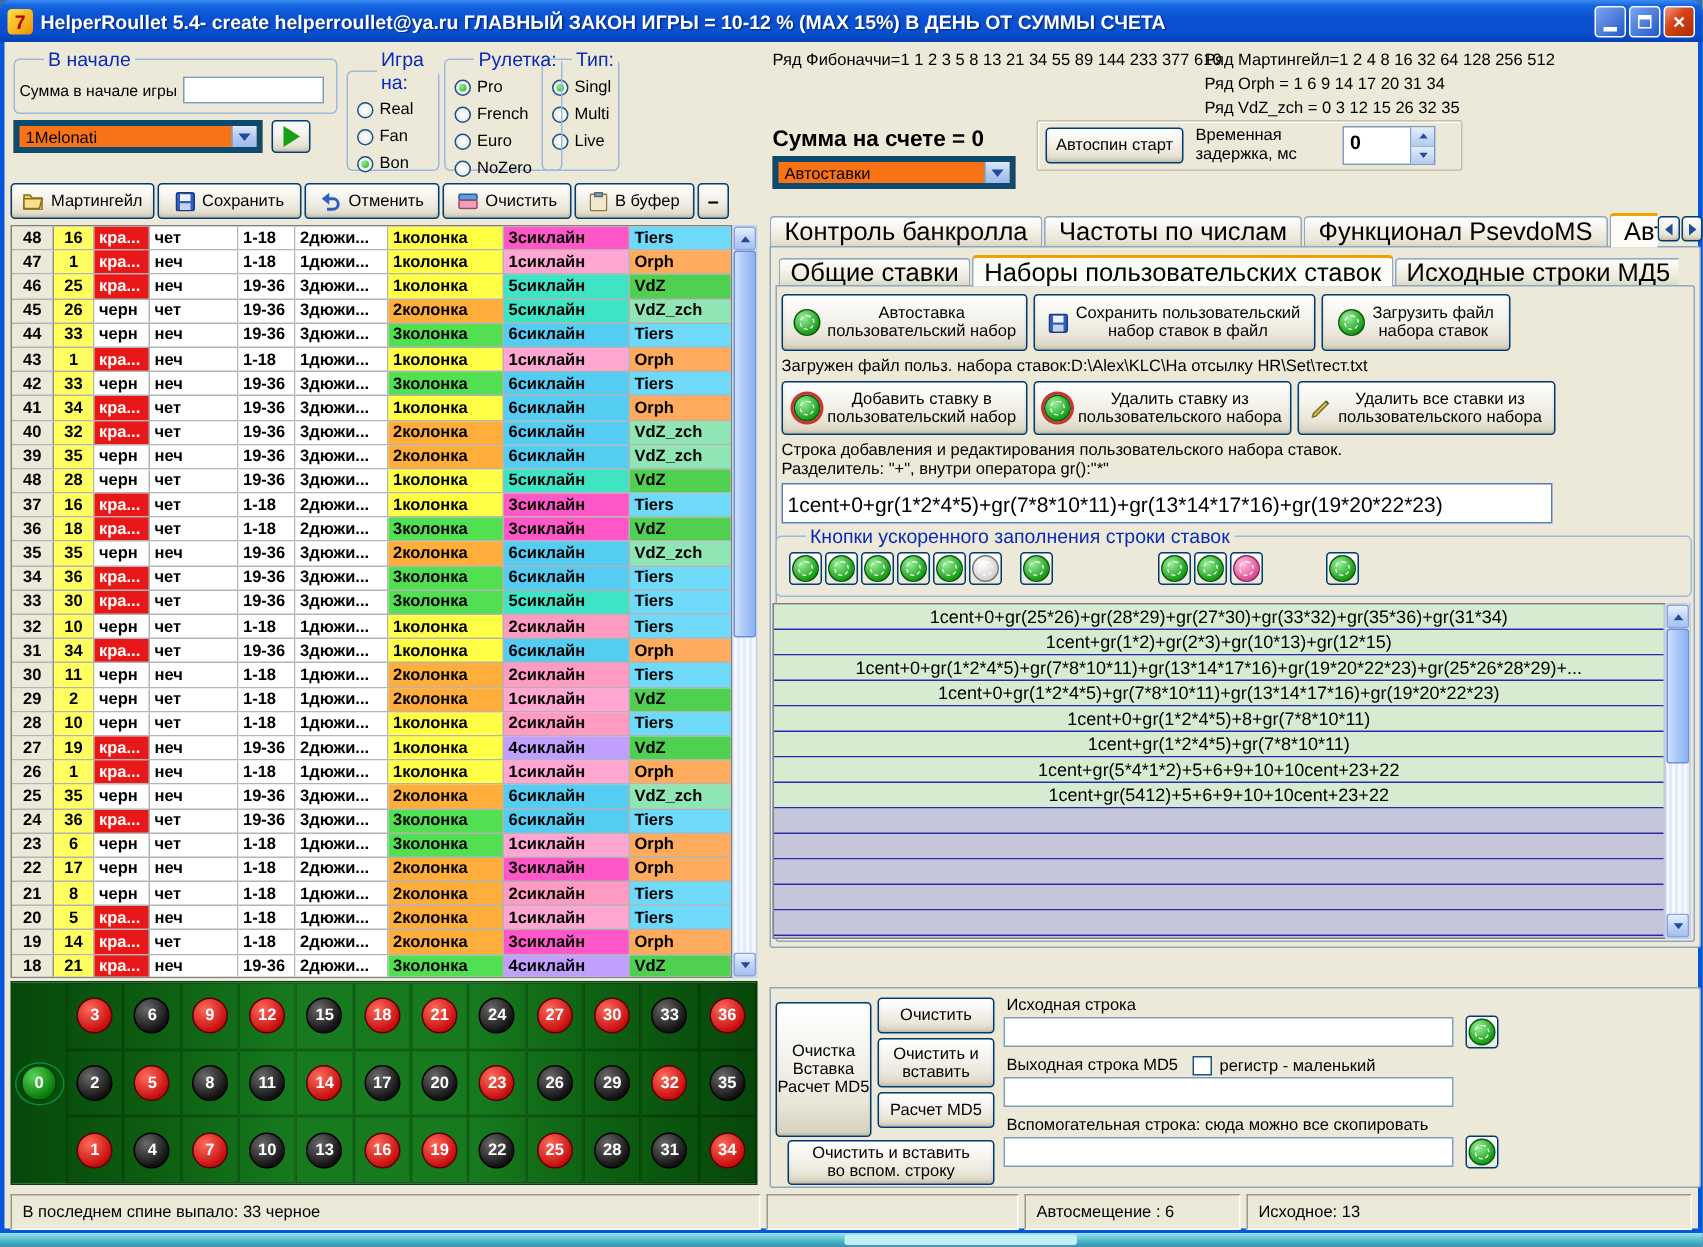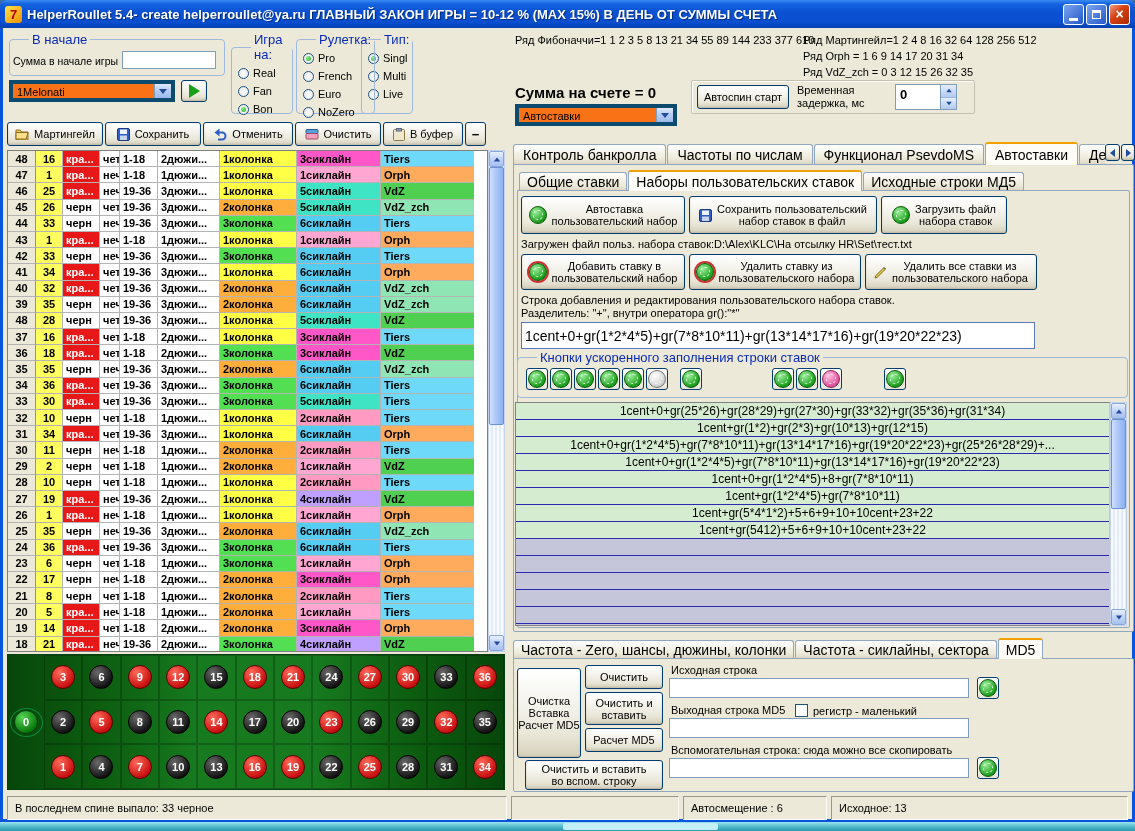--- a/index.html
+++ b/index.html
@@ -35,39 +35,39 @@
 .tri-up{width:0;height:0;border-left:4px solid transparent;border-right:4px solid transparent;border-bottom:5px solid #234b9d}
 .tri-down{width:0;height:0;border-left:4px solid transparent;border-right:4px solid transparent;border-top:5px solid #234b9d}
 .tri-left{width:0;height:0;border-top:4px solid transparent;border-bottom:4px solid transparent;border-right:5px solid #234b9d}
 .tri-right{width:0;height:0;border-top:4px solid transparent;border-bottom:4px solid transparent;border-left:5px solid #234b9d}
 .playtri{width:0;height:0;border-top:7px solid transparent;border-bottom:7px solid transparent;border-left:11px solid #18a018}
 .htable{position:absolute;background:#fff;border:1px solid #808080;overflow:hidden}
 .h-row{display:flex;height:16.2px}
 .h-cell{flex:0 0 auto;border-right:1px solid #b4b4b4;border-bottom:1px solid #b4b4b4;font-size:11px;font-weight:bold;display:flex;align-items:center;padding-left:3px;overflow:hidden;white-space:nowrap}
 .c-idx{width:28px;background:#ece9d8;justify-content:center;padding-left:0;border-right:1px solid #979183}
 .c-num{width:27px;justify-content:center;padding-left:0}
-.c-col{width:37px}.c-par{width:20px}.c-half{width:38px}.c-doz{width:62px}.c-kol{width:77px}.c-sik{width:84px}.c-sec{width:93px;border-right:none}
+.c-col{width:37px}.c-par{width:59px}.c-half{width:38px}.c-doz{width:62px}.c-kol{width:77px}.c-sik{width:84px}.c-sec{width:93px;border-right:none}
 .vscroll{position:absolute;width:17px;background:#eef3fd;border:1px solid #c4d2ee;display:flex;flex-direction:column}
 .sb-btn{height:16px;flex:0 0 auto;background:linear-gradient(180deg,#e8f0fd,#c0d4f8 50%,#a6c0ef);border:1px solid #88a6d6;border-radius:2px;display:flex;align-items:center;justify-content:center}
 .sb-track{flex:1;position:relative;background:repeating-linear-gradient(90deg,#f6f9fe,#f6f9fe 2px,#e2eafb 2px,#e2eafb 4px)}
 .sb-thumb{position:absolute;left:0;right:0;background:linear-gradient(90deg,#cfe0fc,#a8c6f8 50%,#8cb2f2);border:1px solid #6a90d8;border-radius:2px}
 .board{position:absolute;border:1px solid #033f10;background:linear-gradient(90deg,#07470a 0%,#0d5f11 20%,#177a1f 38%,#177a1f 62%,#0d5f11 80%,#07470a 100%);display:flex}
 .zero-col{width:36px;display:flex;align-items:center;justify-content:center}
 .zero-ring{width:33px;height:29px;border:1px solid #0c8a3a;border-radius:50%;display:flex;align-items:center;justify-content:center}
 .bgrid{flex:1;display:flex;flex-direction:column}
 .b-row{flex:1;display:flex}
 .b-cell{flex:1;display:flex;align-items:center;justify-content:center;box-shadow:inset 0 0 0 1px rgba(0,0,0,.22)}
 .b-circle{width:24px;height:24px;border-radius:50%;color:#fff;font-size:11px;font-weight:bold;display:flex;align-items:center;justify-content:center}
 .b-circle.red{background:radial-gradient(circle at 35% 30%,#ff6a5a,#c81010 70%,#8f0000);border:1px solid #5a0000}
 .b-circle.black{background:radial-gradient(circle at 35% 30%,#6a6a6a,#141414 70%,#000);border:1px solid #000}
 .b-circle.green{background:radial-gradient(circle at 35% 30%,#57d657,#0a7a0a 70%,#055505);border:1px solid #033f10}
 .sbar{position:absolute;height:24px;background:#ece9d8;border:1px solid;border-color:#9b978b #fdfcf7 #fdfcf7 #9b978b;font-size:11px;display:flex;align-items:center;padding:0 7px;white-space:nowrap;overflow:hidden}
 .series-line{font-size:11px;line-height:16px;white-space:nowrap}
 .tabrow{position:absolute;display:flex;align-items:flex-end;gap:1px;overflow:hidden}
-.tab{height:21px;padding:0 9px;display:flex;align-items:center;font-size:14px;background:linear-gradient(180deg,#fefefe,#ece9d8 70%,#d8d4c4);border:1px solid #91a7c0;border-bottom:none;border-radius:3px 3px 0 0;white-space:nowrap;flex:0 0 auto}
+.tab{height:21px;padding:0 9px;display:flex;align-items:center;font-size:17px;background:linear-gradient(180deg,#fefefe,#ece9d8 70%,#d8d4c4);border:1px solid #91a7c0;border-bottom:none;border-radius:3px 3px 0 0;white-space:nowrap;flex:0 0 auto}
 .tab.active{height:24px;background:#fdfcf7;border-top:2px solid #f0a000;margin-bottom:-1px;z-index:3;position:relative}
 .tab.sub{height:19px;padding:0 7px}
 .tab.sub.active{height:22px}
 .page{position:absolute;border:1px solid #91a7c0;background:#ece9d8;border-radius:0 2px 2px 2px}
 .arrowbtn{width:15px;height:17px}
 .chip{width:18px;height:18px;border-radius:50%;position:relative;flex:0 0 auto;display:inline-block}
 .chip::after{content:"";position:absolute;inset:3px;border:1px dashed rgba(255,255,255,.85);border-radius:50%}
 .chip.green{background:radial-gradient(circle at 35% 30%,#9cf09c,#1a9e1a 70%,#0c6e0c);border:1px solid #0a5a0a}
 .chip.white{background:radial-gradient(circle at 35% 30%,#ffffff,#d2d2d2 70%,#9a9a9a);border:1px solid #777}
 .chip.pink{background:radial-gradient(circle at 35% 30%,#ffc0e0,#e0509a 70%,#a03070);border:1px solid #8a2860}
@@ -901,25 +901,20 @@
           <i class="tri-up" style="transform:scale(.8)"></i>
         </div>
       <div class="sb-track">
           <div class="sb-thumb" style="top:0;height:90px"></div>
         </div>
       <div class="sb-btn">
           <i class="tri-down" style="transform:scale(.8)"></i>
         </div>
     </div>
 
-    <div class="tabrow" id="bottom-tabs" style="left:510px;top:608px;width:621px;height:23px">
-        <div class="tab sub">Частота - Zero, шансы, дюжины, колонки</div>
-        <div class="tab sub">Частота - сиклайны, сектора</div>
-        <div class="tab sub active">MD5</div>
-      </div>
     <div class="page" style="left:510px;top:630px;width:621px;height:134px"></div>
 
     <div class="xp-btn abs" style="left:514px;top:640px;width:64px;height:90px">
       <span class="btn-lines">
         <span>Очистка</span>
         <span>Вставка</span>
         <span>Расчет MD5</span>
       </span>
     </div>
     <div class="xp-btn abs" style="left:582px;top:637px;width:78px;height:24px">

